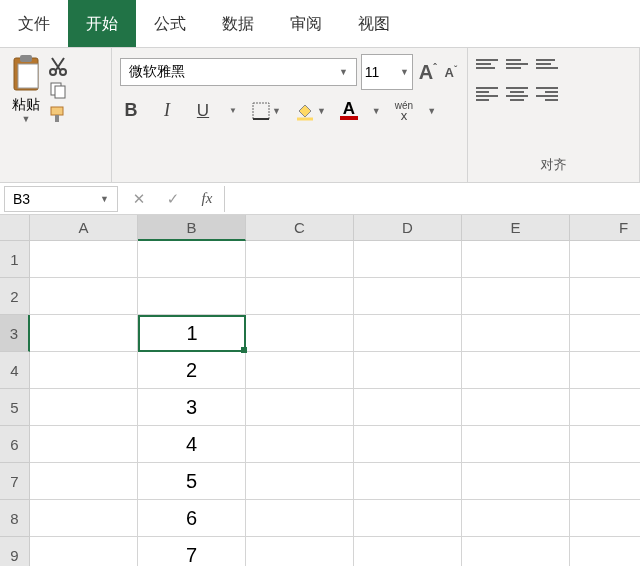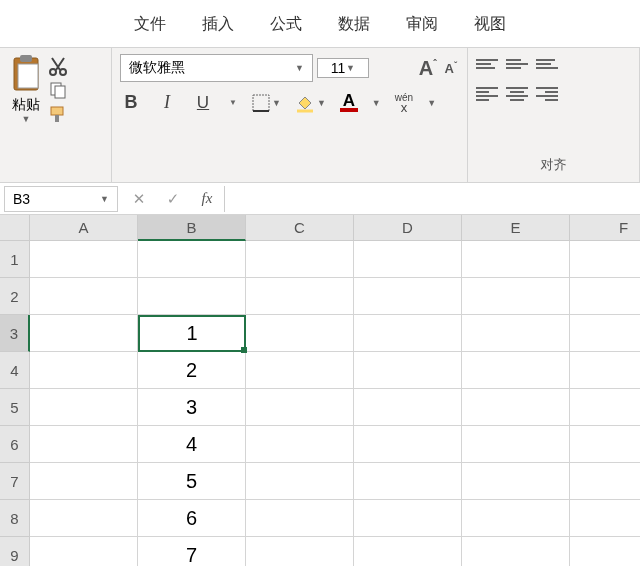--- a/index.html
+++ b/index.html
@@ -1,19 +1,19 @@
 <!DOCTYPE html>
 <html><head>
 <meta charset="utf-8">
 <style>
 * { box-sizing: border-box; margin: 0; padding: 0; font-family: "Segoe UI", Arial, sans-serif; }
 body { background: #fff; width: 640px; height: 566px; overflow: hidden; font-size: 14px; }
 
 
-.tabs { display: flex; background: #fff; border-bottom: 1px solid #d4d4d4; height: 48px; justify-content: center; }
+.tabs { display: flex; background: #fff; border-bottom: 1px solid #d4d4d4; height: 48px; }
 .tab { padding: 14px 18px; cursor: pointer; font-size: 16px; color: #333; }
 .tab.active { background: #217346; color: #fff; }
 
 
 .ribbon { display: flex; background: #f3f2f1; border-bottom: 1px solid #d4d4d4; height: 135px; }
 .group { border-right: 1px solid #d4d4d4; padding: 6px 8px; display: flex; flex-direction: column; position: relative; }
 .group-label { font-size: 13px; color: #555; text-align: center; margin-top: auto; padding-bottom: 2px; }
 .group-label .dd { margin-left: 8px; font-size: 10px; color: #888; }
 
 
@@ -23,23 +23,23 @@
 .clip-icons svg { width: 20px; height: 20px; }
 .paste-btn { display: flex; flex-direction: column; align-items: center; text-align: center; cursor: pointer; }
 .paste-btn svg { width: 36px; height: 40px; }
 .paste-btn .lbl { font-size: 14px; margin-top: 2px; }
 .paste-btn .car { font-size: 9px; color: #666; }
 
 
 .g-font { width: 356px; }
 .font-row1 { display: flex; align-items: center; gap: 4px; margin-bottom: 10px; }
 .font-name { flex: 1; border: 1px solid #aaa; background: #fff; height: 28px; display: flex; align-items: center; padding: 0 8px; justify-content: space-between; }
-.font-size { width: 52px; border: 1px solid #aaa; background: #fff; height: 20px; display: flex; align-items: center; padding: 0 13px; justify-content: space-between; }
+.font-size { width: 52px; border: 1px solid #aaa; background: #fff; height: 36px; display: flex; align-items: center; padding: 0 3px; justify-content: space-between; }
 .aa-big, .aa-small { font-weight: bold; color: #555; cursor: pointer; padding: 0 2px; }
-.aa-big { font-size: 20px; margin-left: 44px; }
+.aa-big { font-size: 20px; }
 .aa-small { font-size: 13px; }
 .font-row2 { display: flex; align-items: center; gap: 14px; }
 .fb { cursor: pointer; width: 22px; text-align: center; color: #444; }
 .fb.bold { font-weight: bold; font-size: 18px; }
 .fb.italic { font-style: italic; font-family: "Times New Roman", serif; font-size: 18px; }
 .fb.uline { text-decoration: underline; font-size: 17px; }
 .fb.car { font-size: 8px; color: #666; width: 10px; }
 .border-btn { display: flex; align-items: center; gap: 2px; cursor: pointer; }
 .fill-btn { display: flex; align-items: center; gap: 2px; cursor: pointer; }
 .color-btn { display: flex; flex-direction: column; align-items: center; cursor: pointer; }
@@ -80,21 +80,21 @@
 .cell.sel { border: 2px solid #217346; position: relative; }
 .cell.sel::after { content: ""; position: absolute; right: -3px; bottom: -3px; width: 6px; height: 6px; background: #217346; }
 
 .car-d { font-size: 9px; color: #666; }
 </style>
 </head>
 <body>
 
 <div class="tabs">
   <div class="tab">文件</div>
-  <div class="tab">插入</div>
+  <div class="tab active">开始</div>
   <div class="tab">公式</div>
   <div class="tab">数据</div>
   <div class="tab">审阅</div>
   <div class="tab">视图</div>
 </div>
 
 <div class="ribbon">
   <div class="group g-clip">
     <div class="clip-top">
       <div class="paste-btn">

